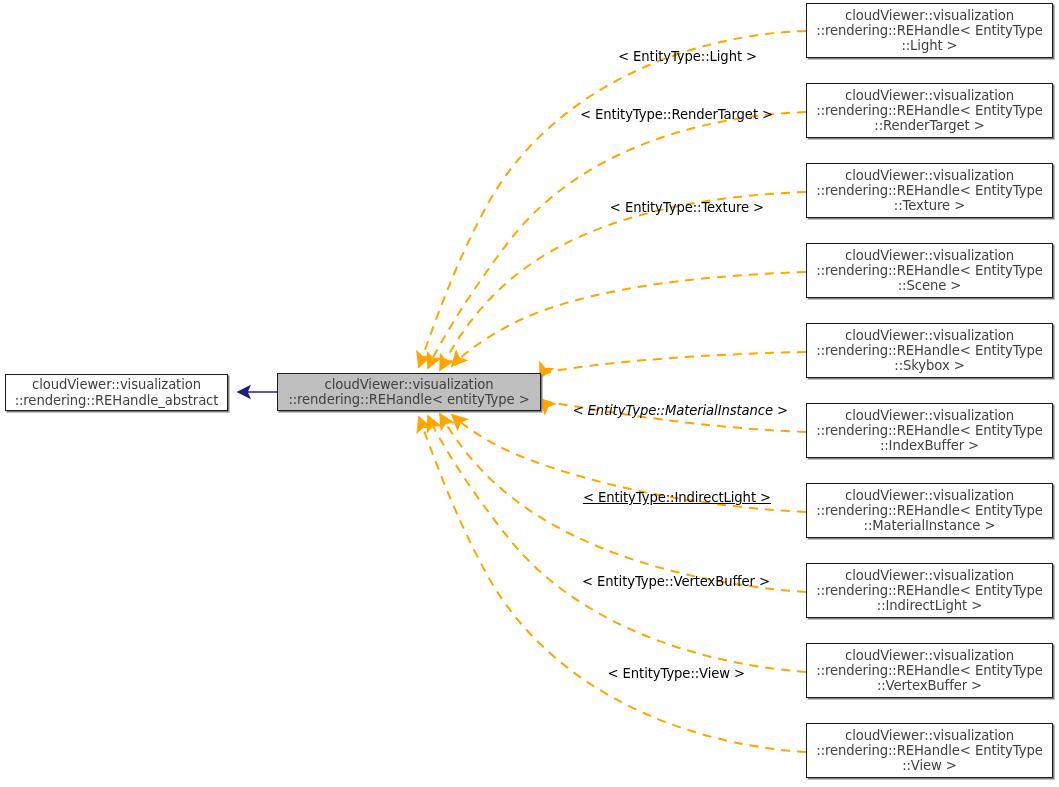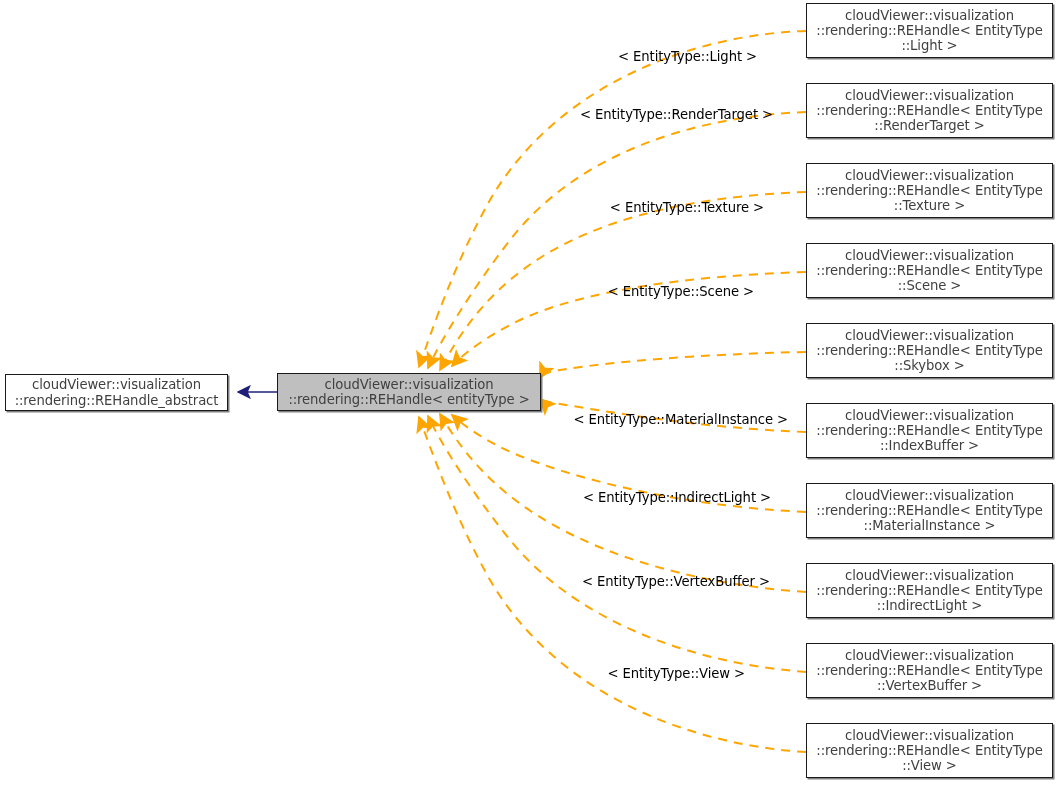--- a/index.html
+++ b/index.html
@@ -145,19 +145,18 @@
   </div>
   <div class="node" style="left:806px; top:723px; width:247px; height:55px;">
     <span class="ln">cloudViewer::visualization</span>
     <span class="ln">::rendering::REHandle&lt; EntityType</span>
     <span class="ln">::View &gt;</span>
   </div>
 
   <div class="edge-label" style="left:420px; top:17px; width:337px;margin-top:32px;">&lt; EntityType::Light &gt;</div>
   <div class="edge-label" style="left:420px; top:107px; width:353px;">&lt; EntityType::RenderTarget &gt;</div>
   <div class="edge-label" style="left:420px; top:200px; width:344px;">&lt; EntityType::Texture &gt;</div>
-  <div class="edge-label" style="left:420px; top:284px; width:334px;">&lt; EntityType::Scene &gt;</div>
-  <div class="edge-label" style="left:420px; top:412px; width:368px;">&lt; EntityType::MaterialInstance &gt;</div>
-  <div class="edge-label" style="left:420px; top:490px; width:351px;">&lt; EntityType::IndirectLight &gt;</div>
+  <div class="edge-label" style="left:420px; top:403px; width:368px;font-style:italic;">&lt; EntityType::MaterialInstance &gt;</div>
+  <div class="edge-label" style="left:420px; top:490px; width:351px;text-decoration:underline;">&lt; EntityType::IndirectLight &gt;</div>
   <div class="edge-label" style="left:420px; top:574px; width:350px;">&lt; EntityType::VertexBuffer &gt;</div>
   <div class="edge-label" style="left:420px; top:666px; width:325px;">&lt; EntityType::View &gt;</div>
 
 </div>
 
 </body></html>

